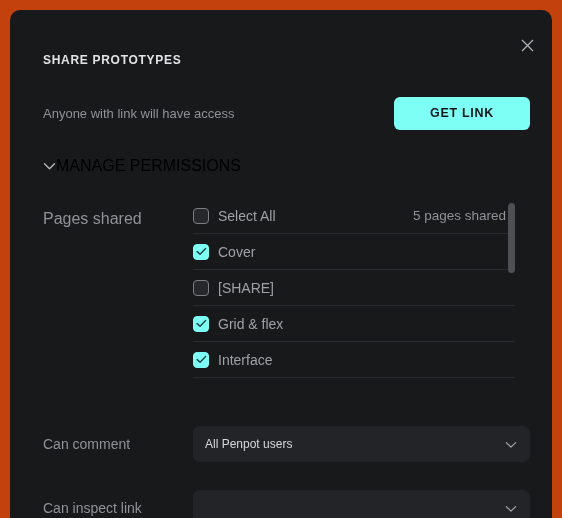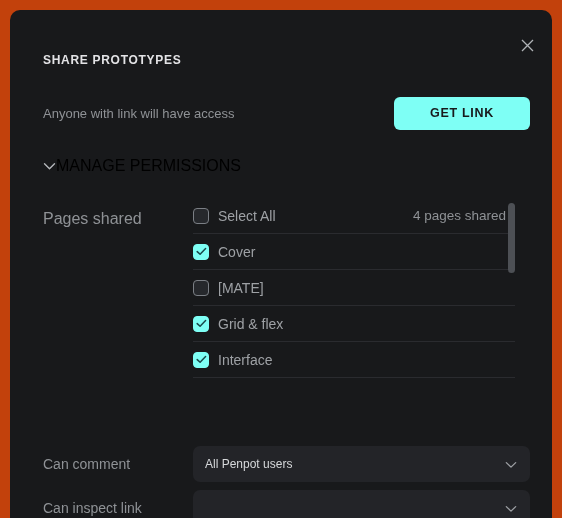--- a/index.html
+++ b/index.html
@@ -248,35 +248,35 @@
       <span>MANAGE PERMISSIONS</span>
     </div>
 
     <div class="pages-label">Pages shared</div>
 
     <div class="pages-list">
 
       <div class="row">
         <span class="cbox off"></span>
         <span class="row-label">Select All</span>
-        <span class="row-count">4 pages shared</span>
+        <span class="row-count">5 pages shared</span>
       </div>
 
       <div class="row">
         <span class="cbox on">
           <svg width="11" height="9" viewBox="0 0 11 9">
               <path d="M1.2 4.6 L4.1 7.3 L9.6 1.6" stroke="#18494a" stroke-width="1.5" fill="none" stroke-linecap="round" stroke-linejoin="round"></path>
             </svg>
         </span>
         <span class="row-label">Cover</span>
       </div>
 
       <div class="row">
         <span class="cbox off"></span>
-        <span class="row-label">[MATE]</span>
+        <span class="row-label">[SHARE]</span>
       </div>
 
       <div class="row">
         <span class="cbox on">
           <svg width="11" height="9" viewBox="0 0 11 9">
               <path d="M1.2 4.6 L4.1 7.3 L9.6 1.6" stroke="#18494a" stroke-width="1.5" fill="none" stroke-linecap="round" stroke-linejoin="round"></path>
             </svg>
         </span>
         <span class="row-label">Grid &amp; flex</span>
       </div>
@@ -290,21 +290,21 @@
         <span class="row-label">Interface</span>
       </div>
 
 
 
       <div class="scrollbar-track">
         <div class="scrollbar-thumb"></div>
       </div>
     </div>
 
-    <div class="select-row" style="top:436px;">
+    <div class="select-row" style="top:416px;">
       <div class="select-row-label">Can comment</div>
       <div class="select-box">
         <span class="select-value">All Penpot users</span>
         <span class="select-caret">
           <svg width="12" height="8" viewBox="0 0 12 8">
               <path d="M1.3 1.6 L6 6.1 L10.7 1.6" stroke="#9ea1a5" stroke-width="1.3" fill="none" stroke-linecap="round" stroke-linejoin="round"></path>
             </svg>
         </span>
       </div>
     </div>

